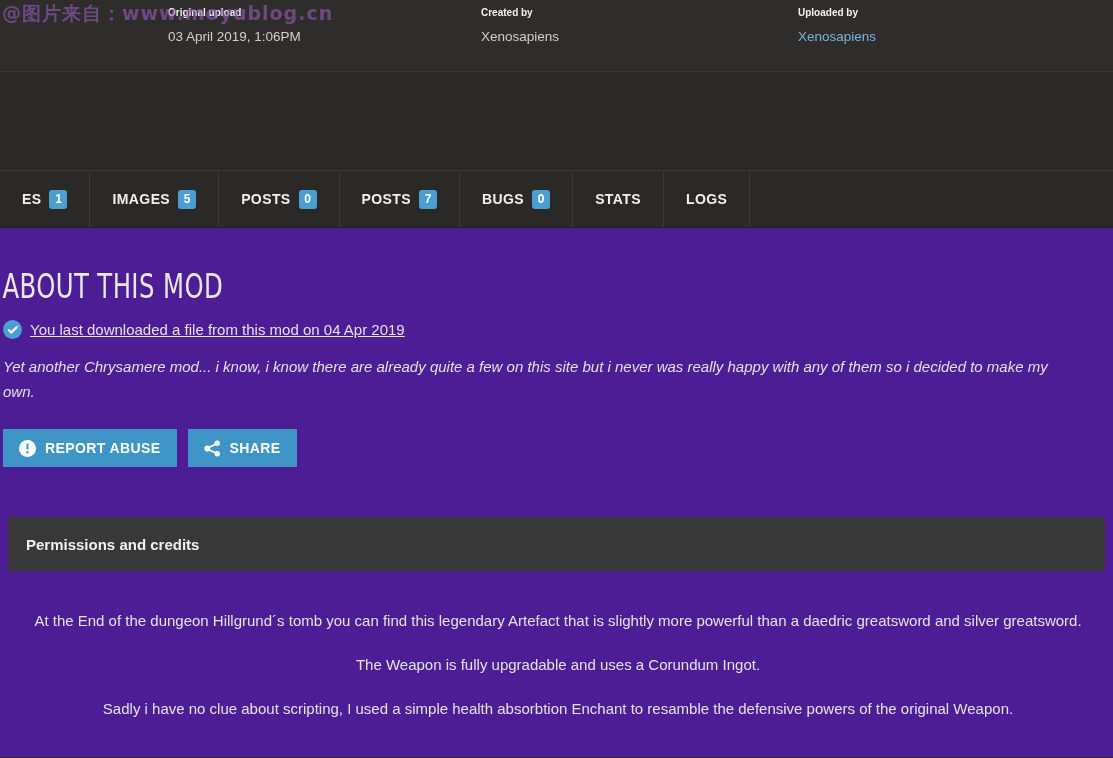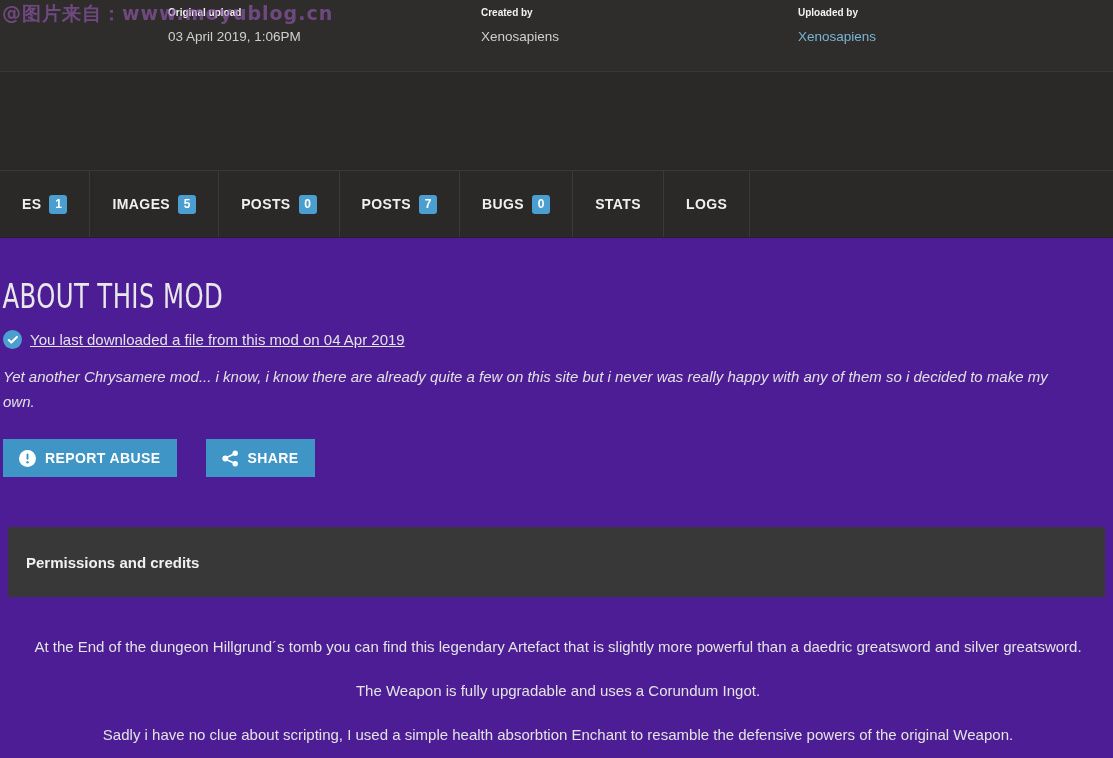--- a/index.html
+++ b/index.html
@@ -64,21 +64,21 @@
   }
 
   
   .gap-band {
     height: 98px;
     background: #2b2928;
   }
 
   
   .tab-bar {
-    height: 68px;
+    height: 58px;
     background: #2b2928;
     border-top: 1px solid #3b3937;
     border-bottom: 1px solid #232221;
     display: flex;
     align-items: stretch;
   }
   .tab {
     display: flex;
     align-items: center;
     justify-content: center;
@@ -156,21 +156,21 @@
     padding: 15px 0 0 3px;
     font-size: 15px;
     line-height: 25px;
     color: #e1e1e1;
     max-width: 1060px;
     font-style: italic;
   }
 
   .btn-row {
     display: flex;
-    gap: 29px;
+    gap: 11px;
     padding: 25px 0 0 3px;
   }
   .btn {
     display: inline-flex;
     align-items: center;
     gap: 9px;
     height: 38px;
     padding: 0 16px;
     background: #3f95c6;
     color: #ffffff;
@@ -183,21 +183,21 @@
   }
   .btn svg { display: block; flex: none; }
 
   
   .perm-wrap {
     margin-top: 50px;
     padding: 0 8px 0 0;
   }
   .perm-bar {
     background: #383838;
-    height: 70px;
+    height: 54px;
     display: flex;
     align-items: center;
     padding: 0 18px;
     margin-left: 8px;
     cursor: pointer;
   }
   .perm-title {
     font-size: 15px;
     font-weight: bold;
     color: #f0f0f0;

